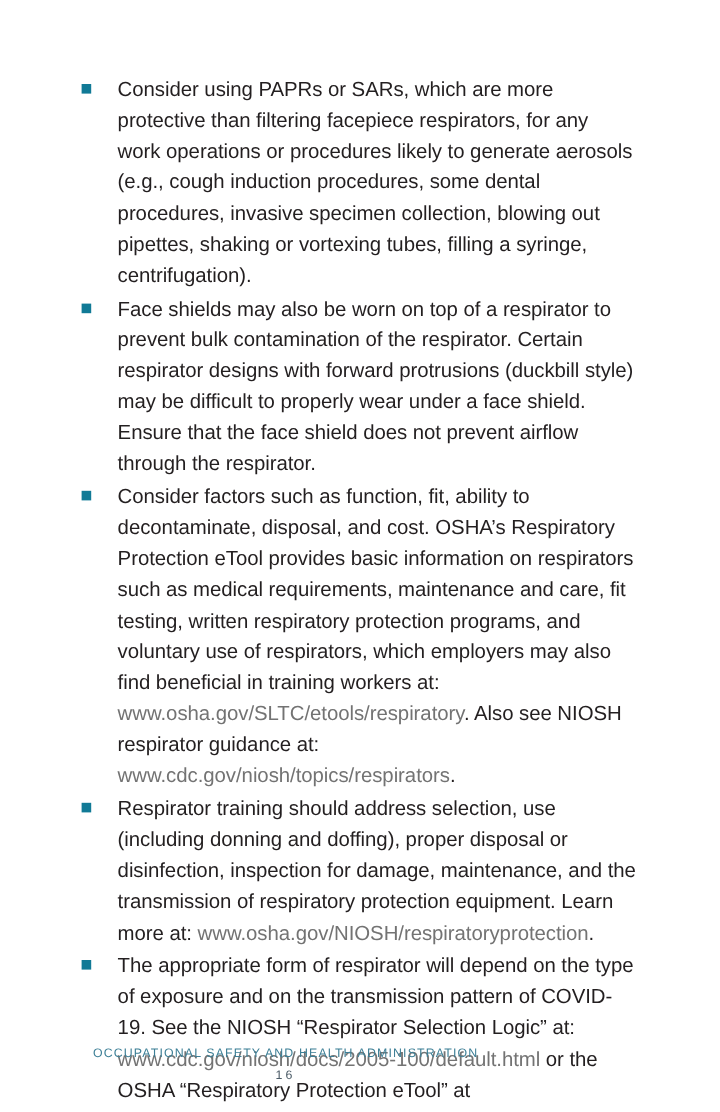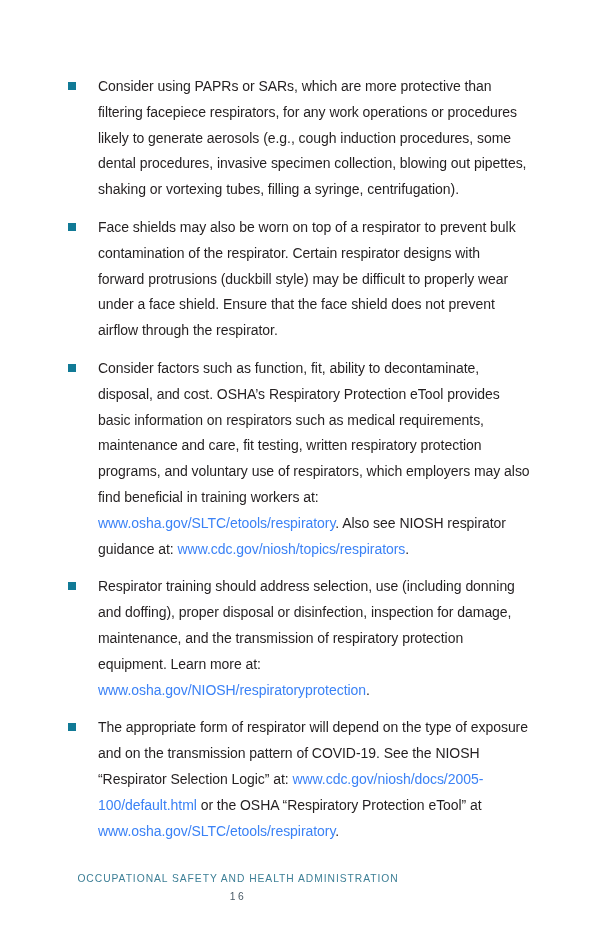--- a/index.html
+++ b/index.html
@@ -26,22 +26,22 @@
   #content {
     position: absolute;
     left: 68px;
     top: 62px;
     width: 462px;
   }
 
   .bullet-item {
     position: relative;
     padding-left: 30px;
-    margin: 12px 0 2px 0;
-    font-size: 14px;
+    margin: 0 0 2px 0;
+    font-size: 17px;
     line-height: 25.8px;
     letter-spacing: -0.05px;
     color: #231f20;
     text-align: left;
   }
 
   .bullet-marker {
     position: absolute;
     left: 0px;
     top: 8px;
@@ -49,21 +49,21 @@
     height: 8px;
     background: #117a96;
     display: block;
   }
 
   .bullet-text {
     display: block;
   }
 
   .link {
-    color: #3b82f6;
+    color: #737373;
   }
 
   #footer {
     position: absolute;
     left: 0;
     top: 872px;
     width: 476px;
     text-align: center;
   }
 

